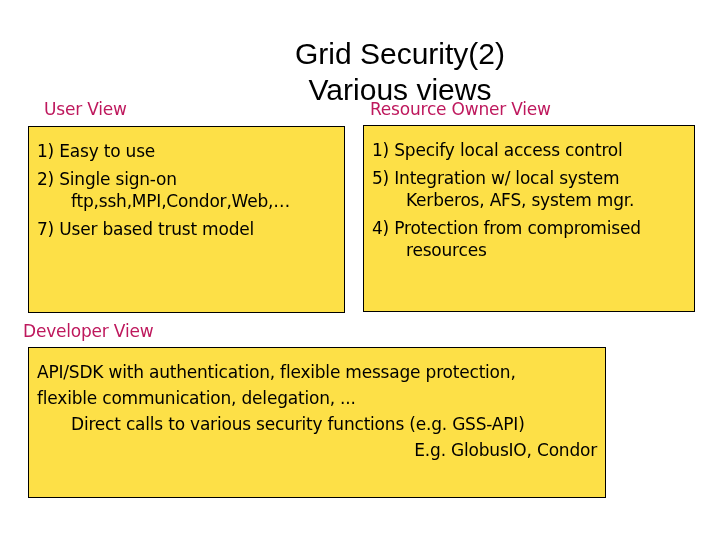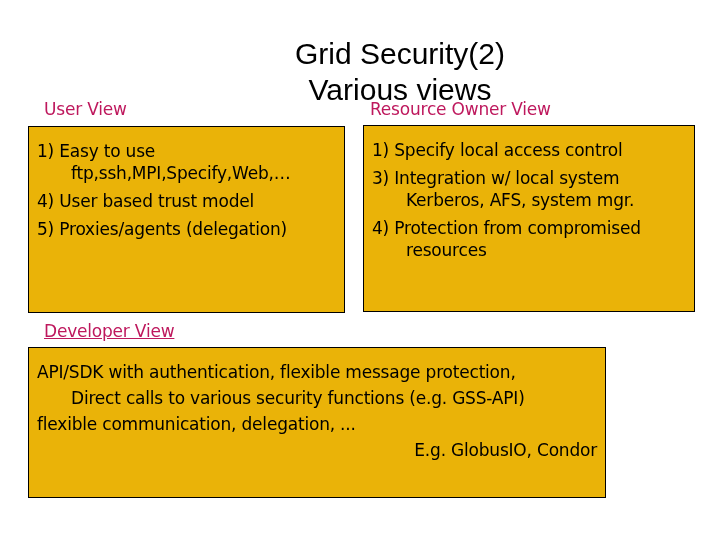--- a/index.html
+++ b/index.html
@@ -16,63 +16,63 @@
     letter-spacing:0px;
     margin-top:28px;
   }
   .sec-label{
     font-size:17px;line-height:20px;color:#be185d;
     letter-spacing:-0.2px;white-space:nowrap;
   }
   .vbox{
     box-sizing:border-box;
     border:1px solid #000;
-    background:#eab308;
+    background:#fde047;
     padding:13px 8px 8px 8px;
   }
   .ln{
     font-size:17px;line-height:22px;color:#000;
     letter-spacing:-0.2px;white-space:nowrap;
   }
   .gap6{margin-top:6px;}
   .gap4{margin-top:4px;}
   .ind1{padding-left:34px;}
   .ind2{padding-left:69px;text-align:right;}
   #box-user{left:28px;top:126px;width:317px;height:187px;}
   #box-resource{left:363px;top:125px;width:332px;height:187px;}
   #box-developer{left:28px;top:347px;width:578px;height:151px;}
   #label-user{left:44px;top:99px;}
   #label-resource{left:370px;top:99px;text-align:center;}
-  #label-developer{left:44px;top:321px;text-decoration:underline;}
+  #label-developer{left:23px;top:321px;}
 </style>
 </head>
 <body>
 
 <div class="abs slide-title">
   <div>Grid Security(2)</div>
   <div>Various views</div>
 </div>
 
 <div id="label-user" class="abs sec-label">User View</div>
 <div id="label-resource" class="abs sec-label">Resource Owner View</div>
 <div id="label-developer" class="abs sec-label">Developer View</div>
 
 <div id="box-user" class="abs vbox">
   <div class="ln">1) Easy to use</div>
-  <div class="ln ind1">ftp,ssh,MPI,Specify,Web,…</div>
-  <div class="ln gap6">4) User based trust model</div>
-  <div class="ln gap6">5) Proxies/agents (delegation)</div>
+  <div class="ln gap6">2) Single sign-on</div>
+  <div class="ln ind1">ftp,ssh,MPI,Condor,Web,…</div>
+  <div class="ln gap6">7) User based trust model</div>
 </div>
 
 <div id="box-resource" class="abs vbox">
   <div class="ln">1) Specify local access control</div>
-  <div class="ln gap6">3) Integration w/ local system</div>
+  <div class="ln gap6">5) Integration w/ local system</div>
   <div class="ln ind1">Kerberos, AFS, system mgr.</div>
   <div class="ln gap6">4) Protection from compromised</div>
   <div class="ln ind1">resources</div>
 </div>
 
 <div id="box-developer" class="abs vbox">
   <div class="ln">API/SDK with authentication, flexible message protection,</div>
+  <div class="ln gap4">flexible communication, delegation, ...</div>
   <div class="ln gap4 ind1">Direct calls to various security functions (e.g. GSS-API)</div>
-  <div class="ln gap4">flexible communication, delegation, ...</div>
   <div class="ln gap4 ind2">E.g. GlobusIO, Condor</div>
 </div>
 
 </body></html>

